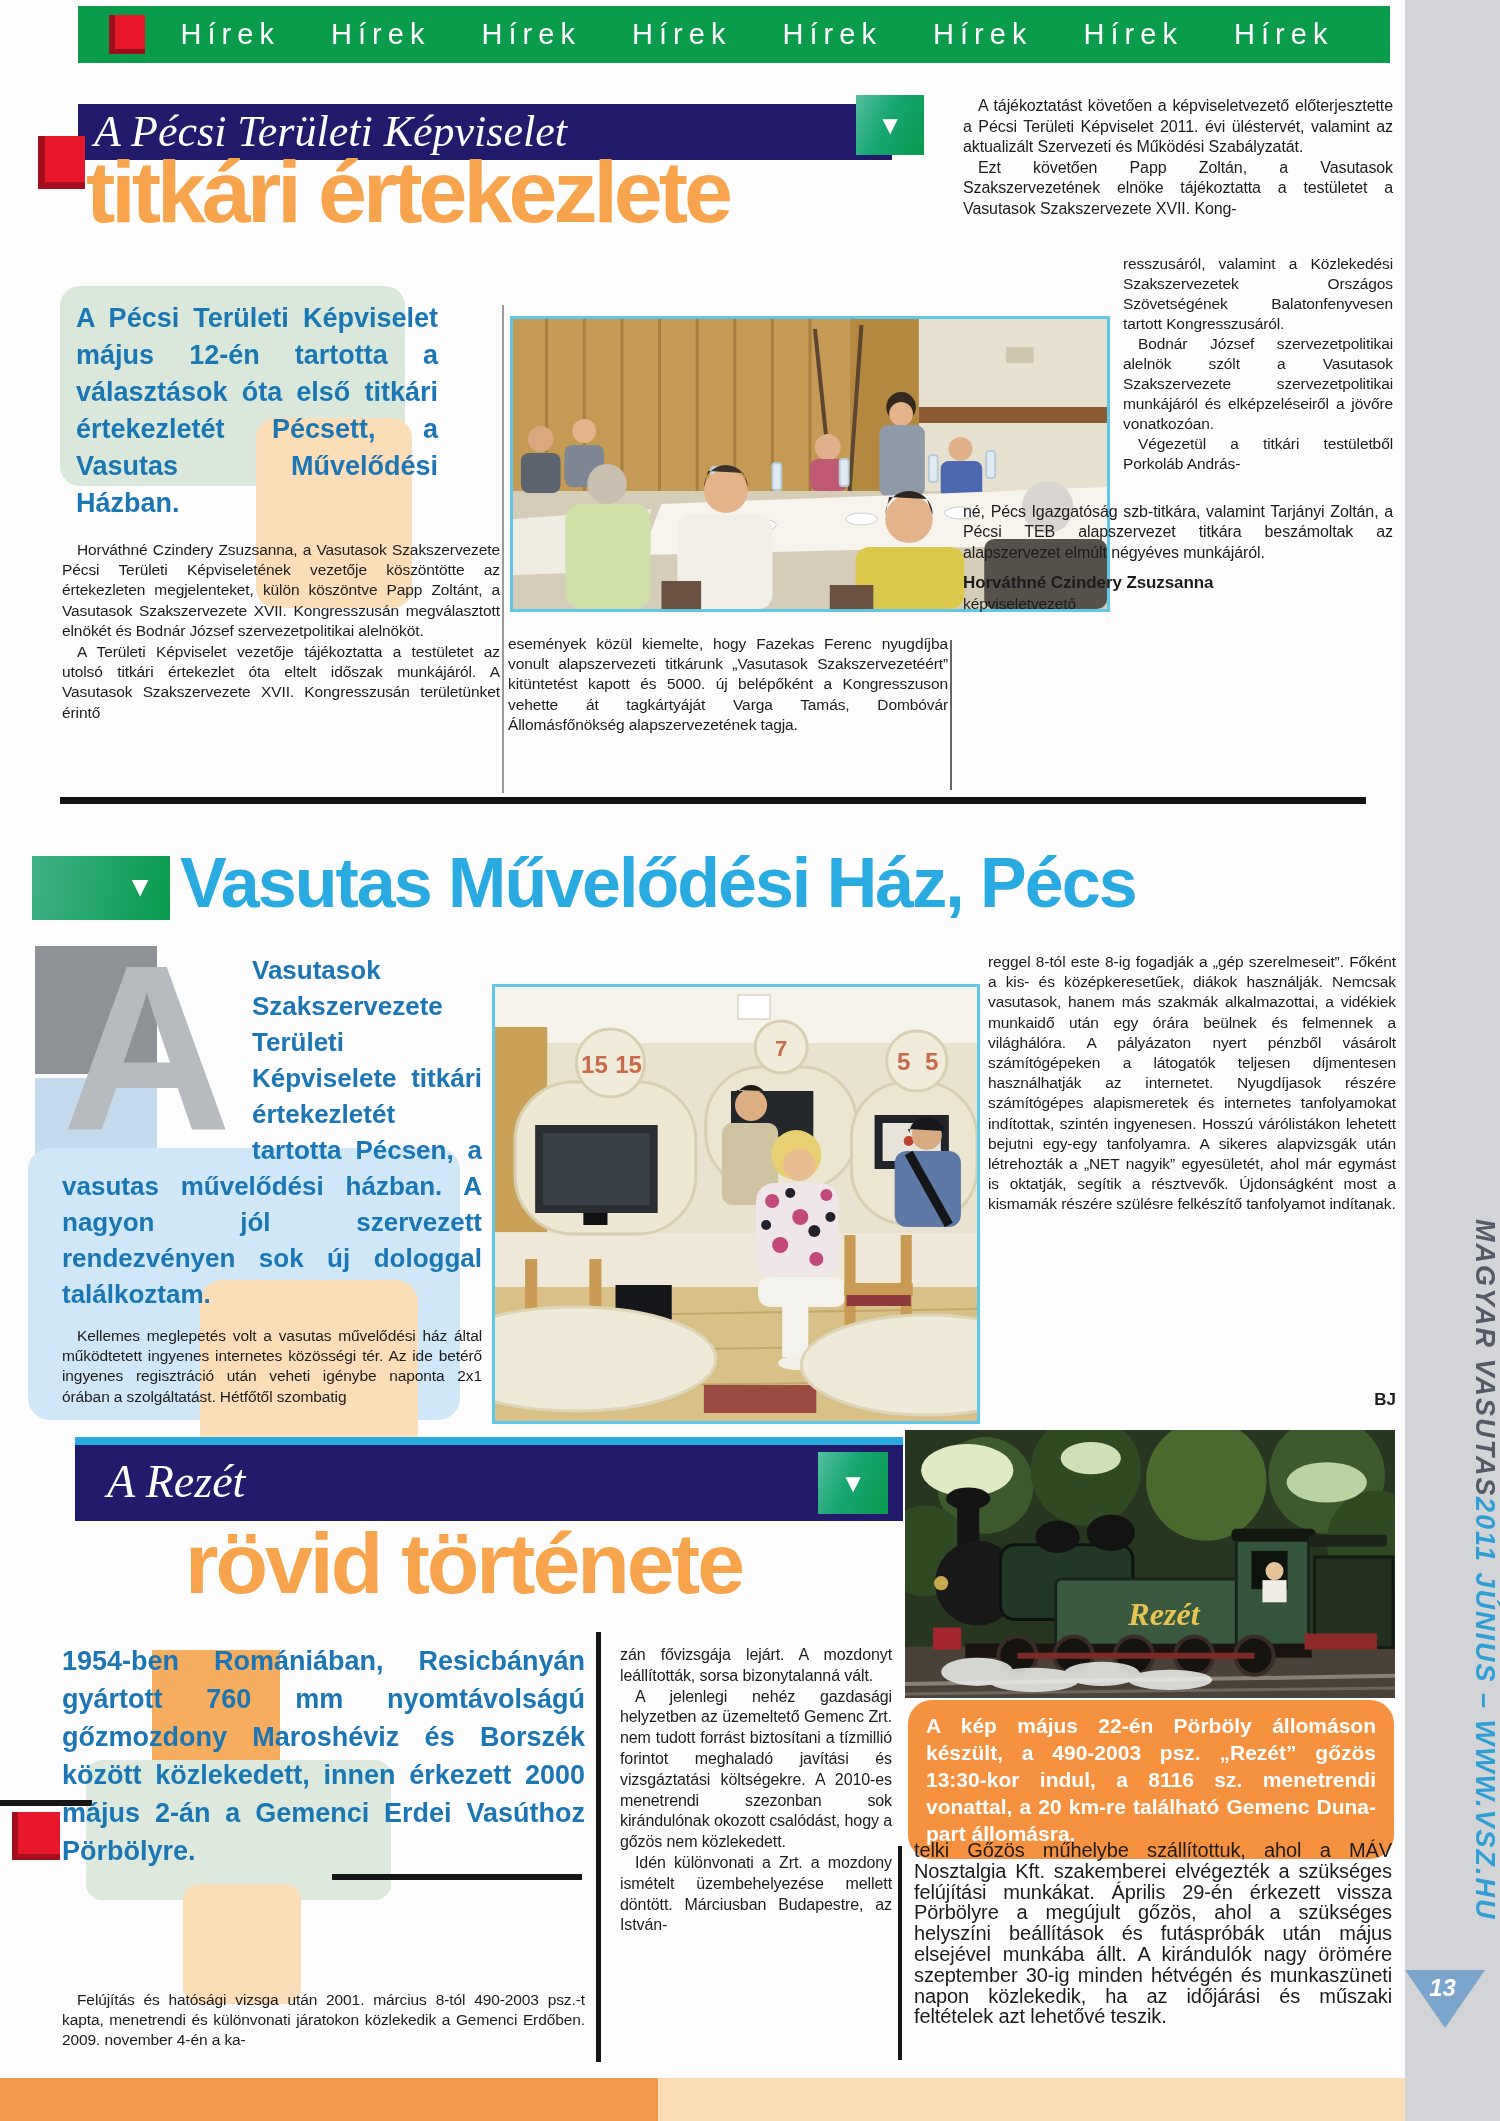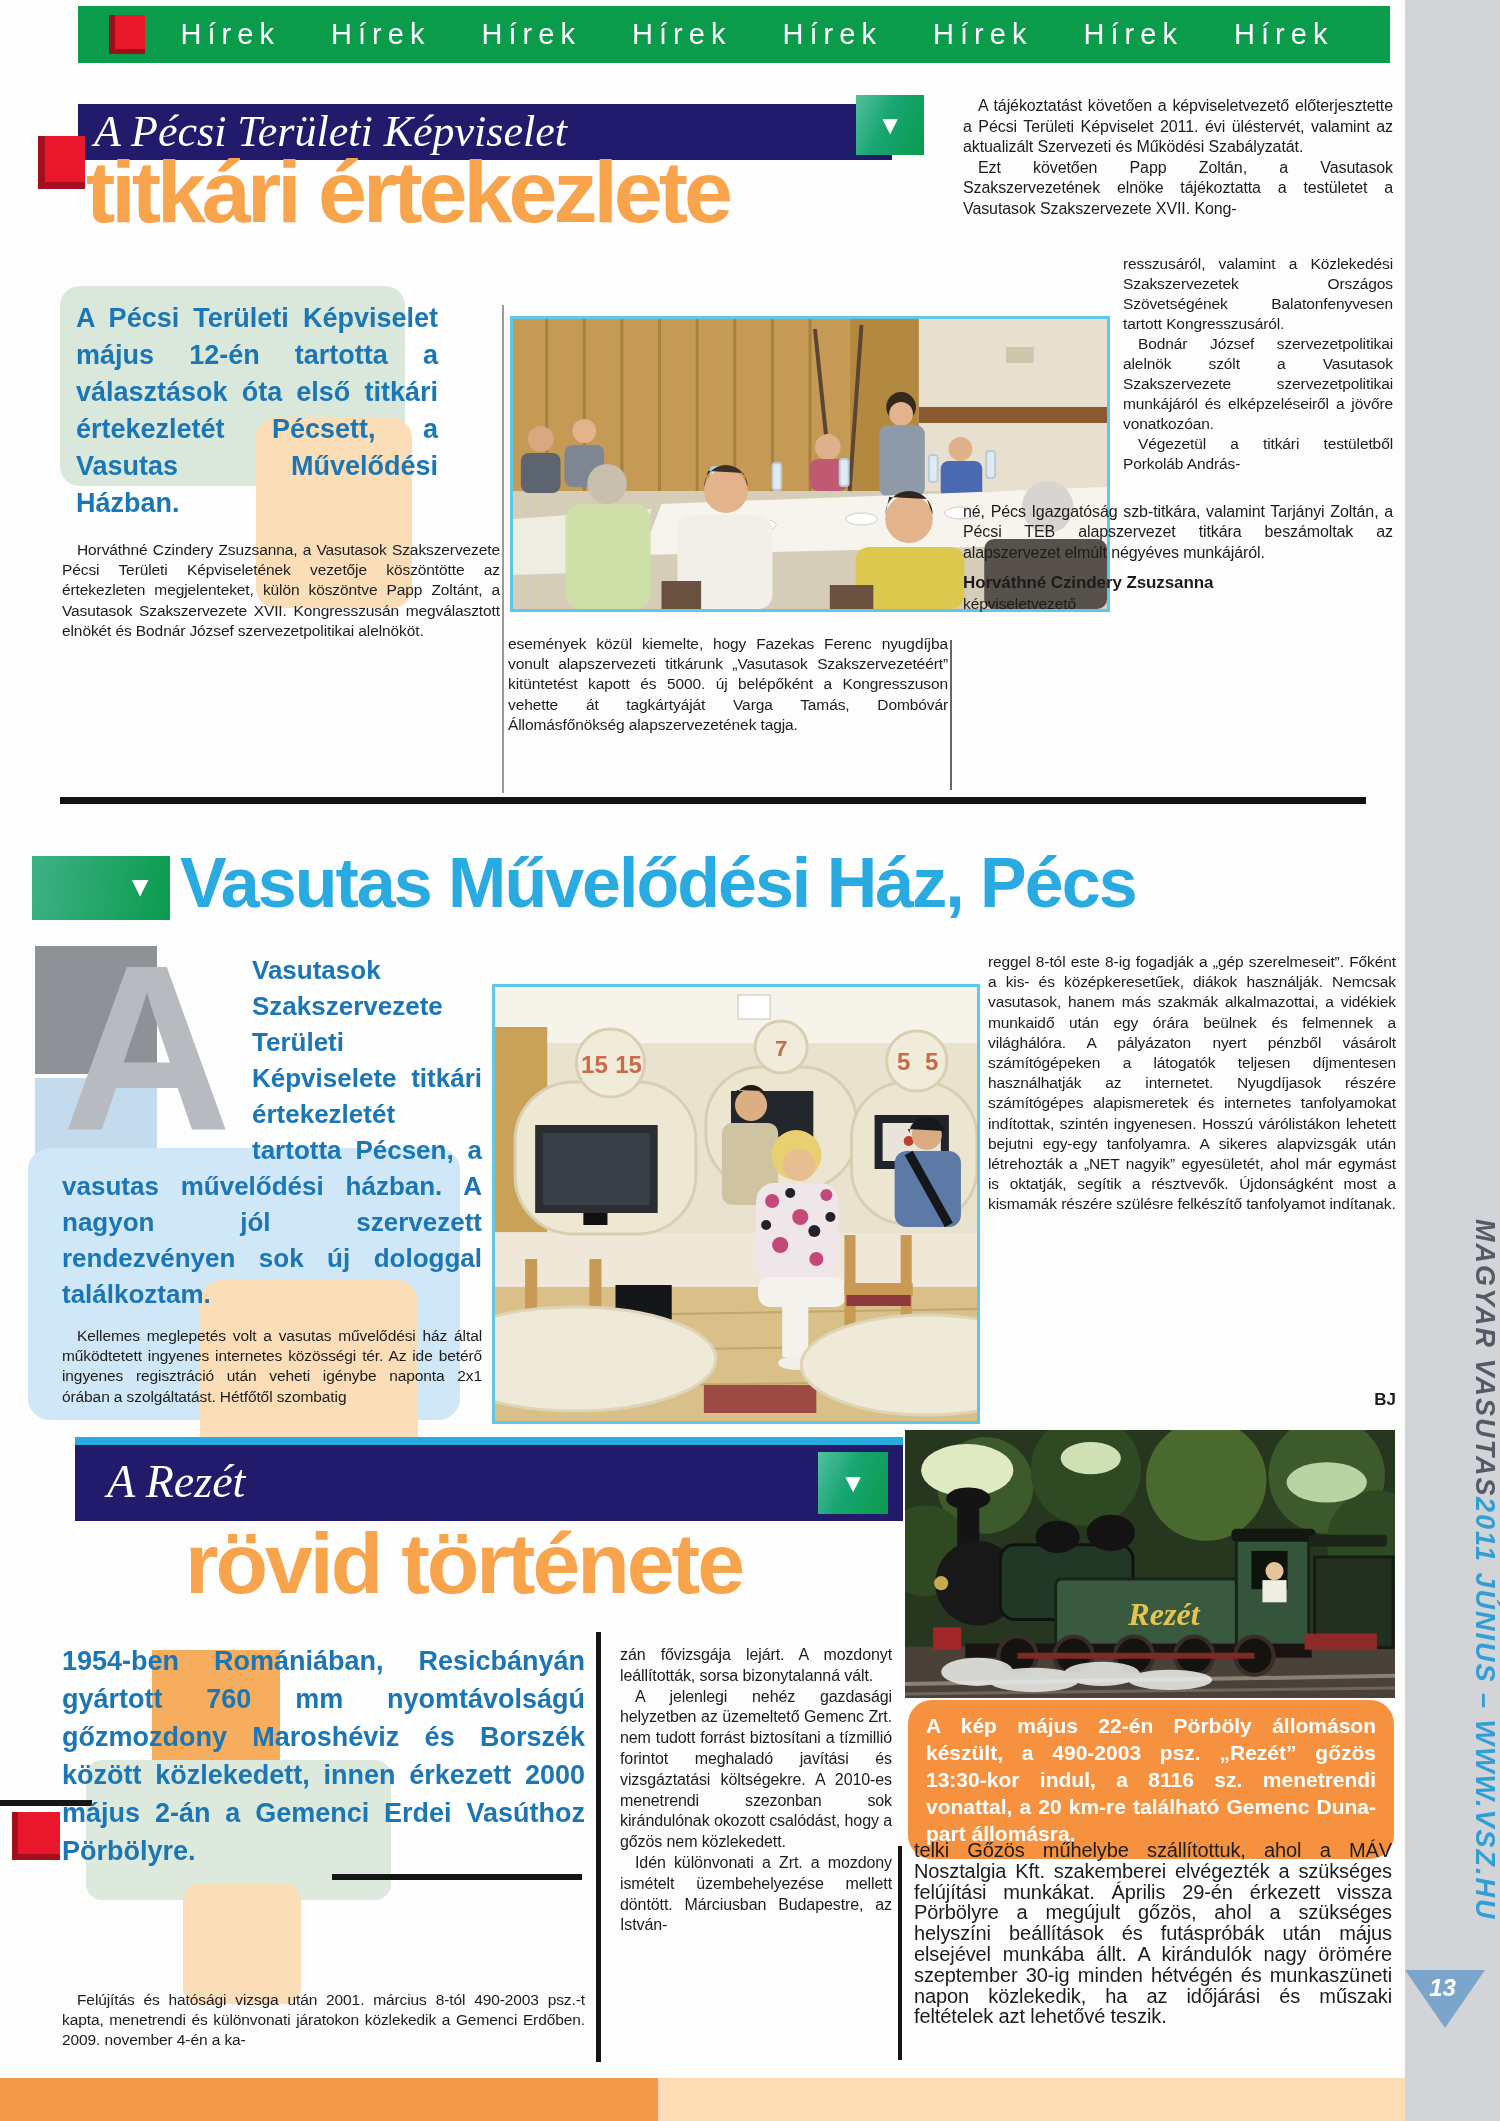--- a/index.html
+++ b/index.html
@@ -148,20 +148,21 @@
   <div class="abs redsq1"></div>
   <div class="abs headline-orange headline1">titkári értekezlete</div>
 
   <div class="abs gbox1"></div>
   <div class="abs pbox1"></div>
 
   <div class="abs a1c1">
     <div class="lead-blue lead1">A Pécsi Területi Képviselet május 12-én tartotta a választások óta első titkári értekezletét Pécsett, a Vasutas Művelődési Házban.</div>
     <div class="bodytext">
       <p class="ind">Horváthné Czindery Zsuzsanna, a Vasutasok Szakszervezete Pécsi Területi Képviseletének vezetője köszöntötte az értekezleten megjelenteket, külön köszöntve Papp Zoltánt, a Vasutasok Szakszervezete XVII. Kongresszusán megválasztott elnökét és Bodnár József szervezetpolitikai alelnököt.</p>
+      <p class="ind">A Területi Képviselet vezetője tájékoztatta a testületet az utolsó titkári értekezlet óta eltelt időszak munkájáról. A Vasutasok Szakszervezete XVII. Kongresszusán területünket érintő</p>
     </div>
   </div>
 
   <div class="abs vsep vsep1a"></div>
   <div class="abs vsep vsep1b"></div>
 
   <div class="abs photo-frame photo1">
     <svg width="100%" height="100%" viewBox="0 0 600 290" preserveAspectRatio="none">
       <rect x="0" y="0" width="600" height="290" fill="#d6cdb8"></rect>
       <rect x="0" y="0" width="340" height="172" fill="#c49a55"></rect>

